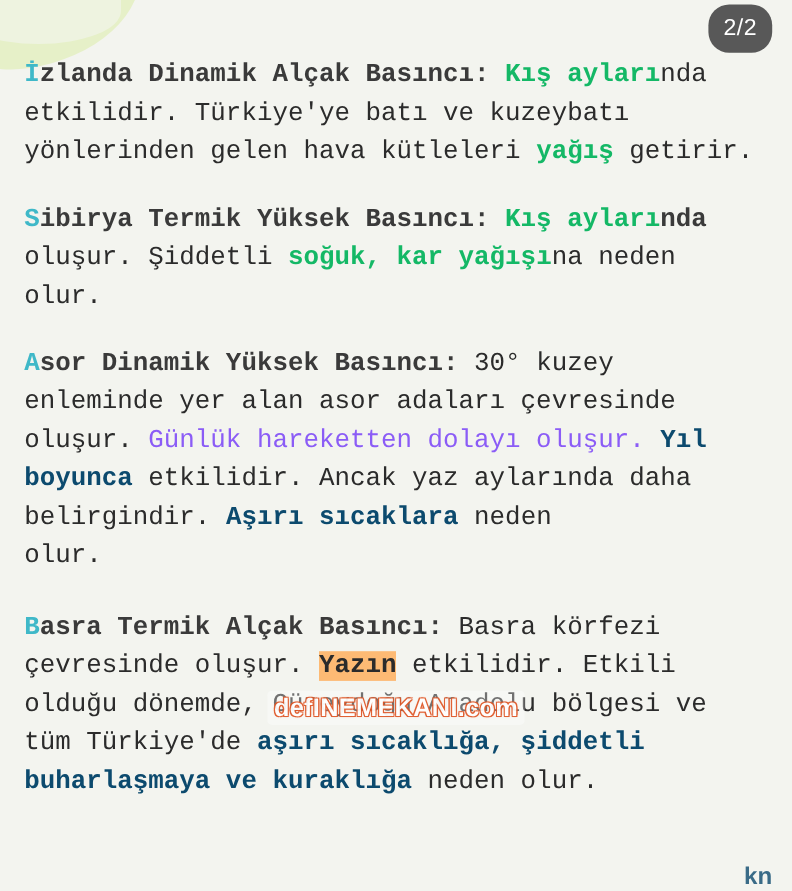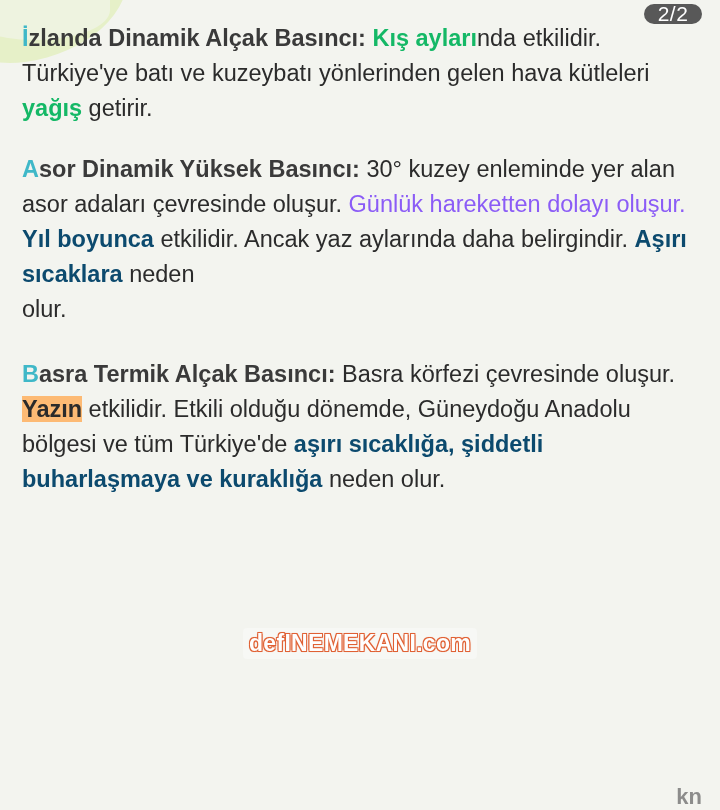--- a/index.html
+++ b/index.html
@@ -37,37 +37,38 @@
     border-radius: 0 0 50% 50%;
     z-index: 0;
   }
 
   
   .page-badge {
     position: absolute;
     right: 18px;
     top: 4px;
     width: 58px;
-    height: 20px;
+    height: 44px;
     background: #585858;
     border-radius: 19px;
     color: #ffffff;
     font-size: 21px;
     display: flex;
     align-items: center;
     justify-content: center;
     z-index: 5;
     letter-spacing: 0.5px;
   }
 
   .content {
     position: relative;
     z-index: 2;
-    padding: 21px 22px 0 22px;
+    padding: 51px 22px 0 22px;
     box-sizing: border-box;
+    font-family: Liberation Mono, monospace;
   }
 
   .para {
     font-size: 23.5px;
     line-height: 35px;
     color: #2b2b2b;
     margin: 0 0 26px 0;
   }
   .para.p3 { margin-bottom: 30px; }
   .para.p4 { margin-bottom: 0; }
@@ -121,40 +122,43 @@
     opacity: 0.95;
   }
 
   
   .bottom-artifact {
     position: absolute;
     right: 18px;
     bottom: 0px;
     z-index: 3;
     font-size: 22px;
-    color: #737373;
+    color: #0c4a6e;
     font-weight: bold;
     opacity: 0.8;
     margin-left: 16px;
   }
 </style>
 </head>
 <body>
 
 <div class="corner-wash"></div>
 <div class="corner-wash2"></div>
 
 <div class="page-badge">2/2</div>
 
 <div class="content">
 
   <p class="para p1">
     <span class="dropcap">İ</span><span class="heading">zlanda Dinamik Alçak Basıncı:</span><span class="hl-green"> Kış ayları</span><span class="plain">nda</span><span class="plain"> etkilidir. Türkiye'ye batı ve kuzeybatı yönlerinden gelen hava kütleleri </span><span class="hl-green">yağış</span><span class="plain"> getirir.</span>
   </p>
 
+  <p class="para p2">
+    <span class="dropcap">S</span><span class="heading">ibirya Termik Yüksek Basıncı:</span><span class="hl-green"> Kış ayları</span><span class="heading">nda</span><span class="plain"> oluşur. Şiddetli </span><span class="hl-green">soğuk, kar yağışı</span><span class="plain">na neden olur.</span>
+  </p>
 
   <p class="para p3">
     <span class="dropcap">A</span><span class="heading">sor Dinamik Yüksek Basıncı:</span><span class="plain"> 30° kuzey enleminde yer alan asor adaları çevresinde oluşur. </span><span class="hl-gray">Günlük hareketten dolayı oluşur.</span><span class="hl-orange"> Yıl boyunca</span><span class="plain"> etkilidir. Ancak yaz aylarında daha belirgindir. </span><span class="hl-orange">Aşırı sıcaklara</span><span class="plain"> neden</span><br><span class="plain">olur.</span>
   </p>
 
   <p class="para p4">
     <span class="dropcap">B</span><span class="heading">asra Termik Alçak Basıncı:</span><span class="plain"> Basra körfezi çevresinde oluşur. </span><span class="hl-yellow-mark">Yazın</span><span class="plain"> etkilidir. Etkili olduğu dönemde, Güneydoğu Anadolu bölgesi ve tüm Türkiye'de </span><span class="hl-orange">aşırı sıcaklığa, şiddetli buharlaşmaya ve kuraklığa</span><span class="plain"> neden olur.</span>
   </p>
 
 </div>

